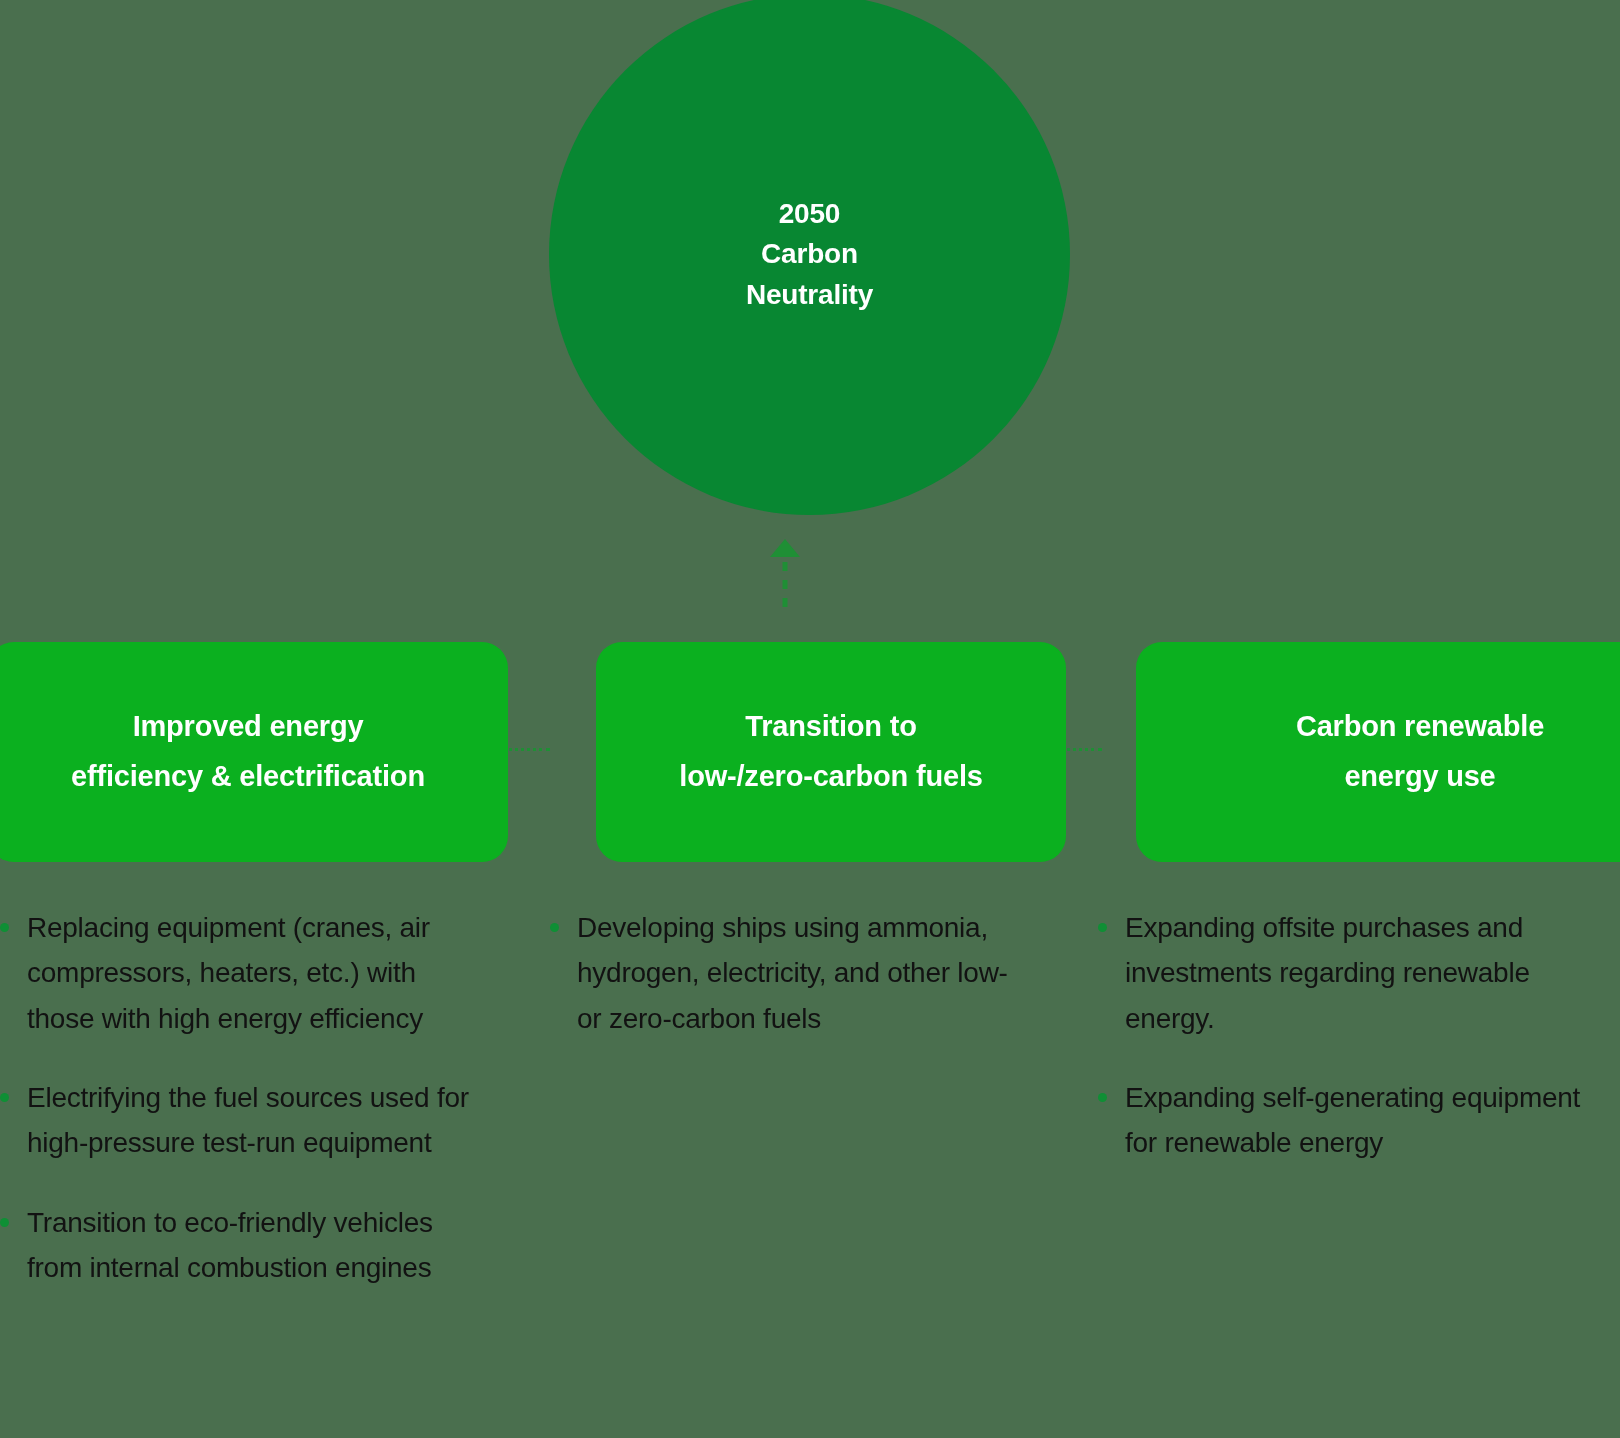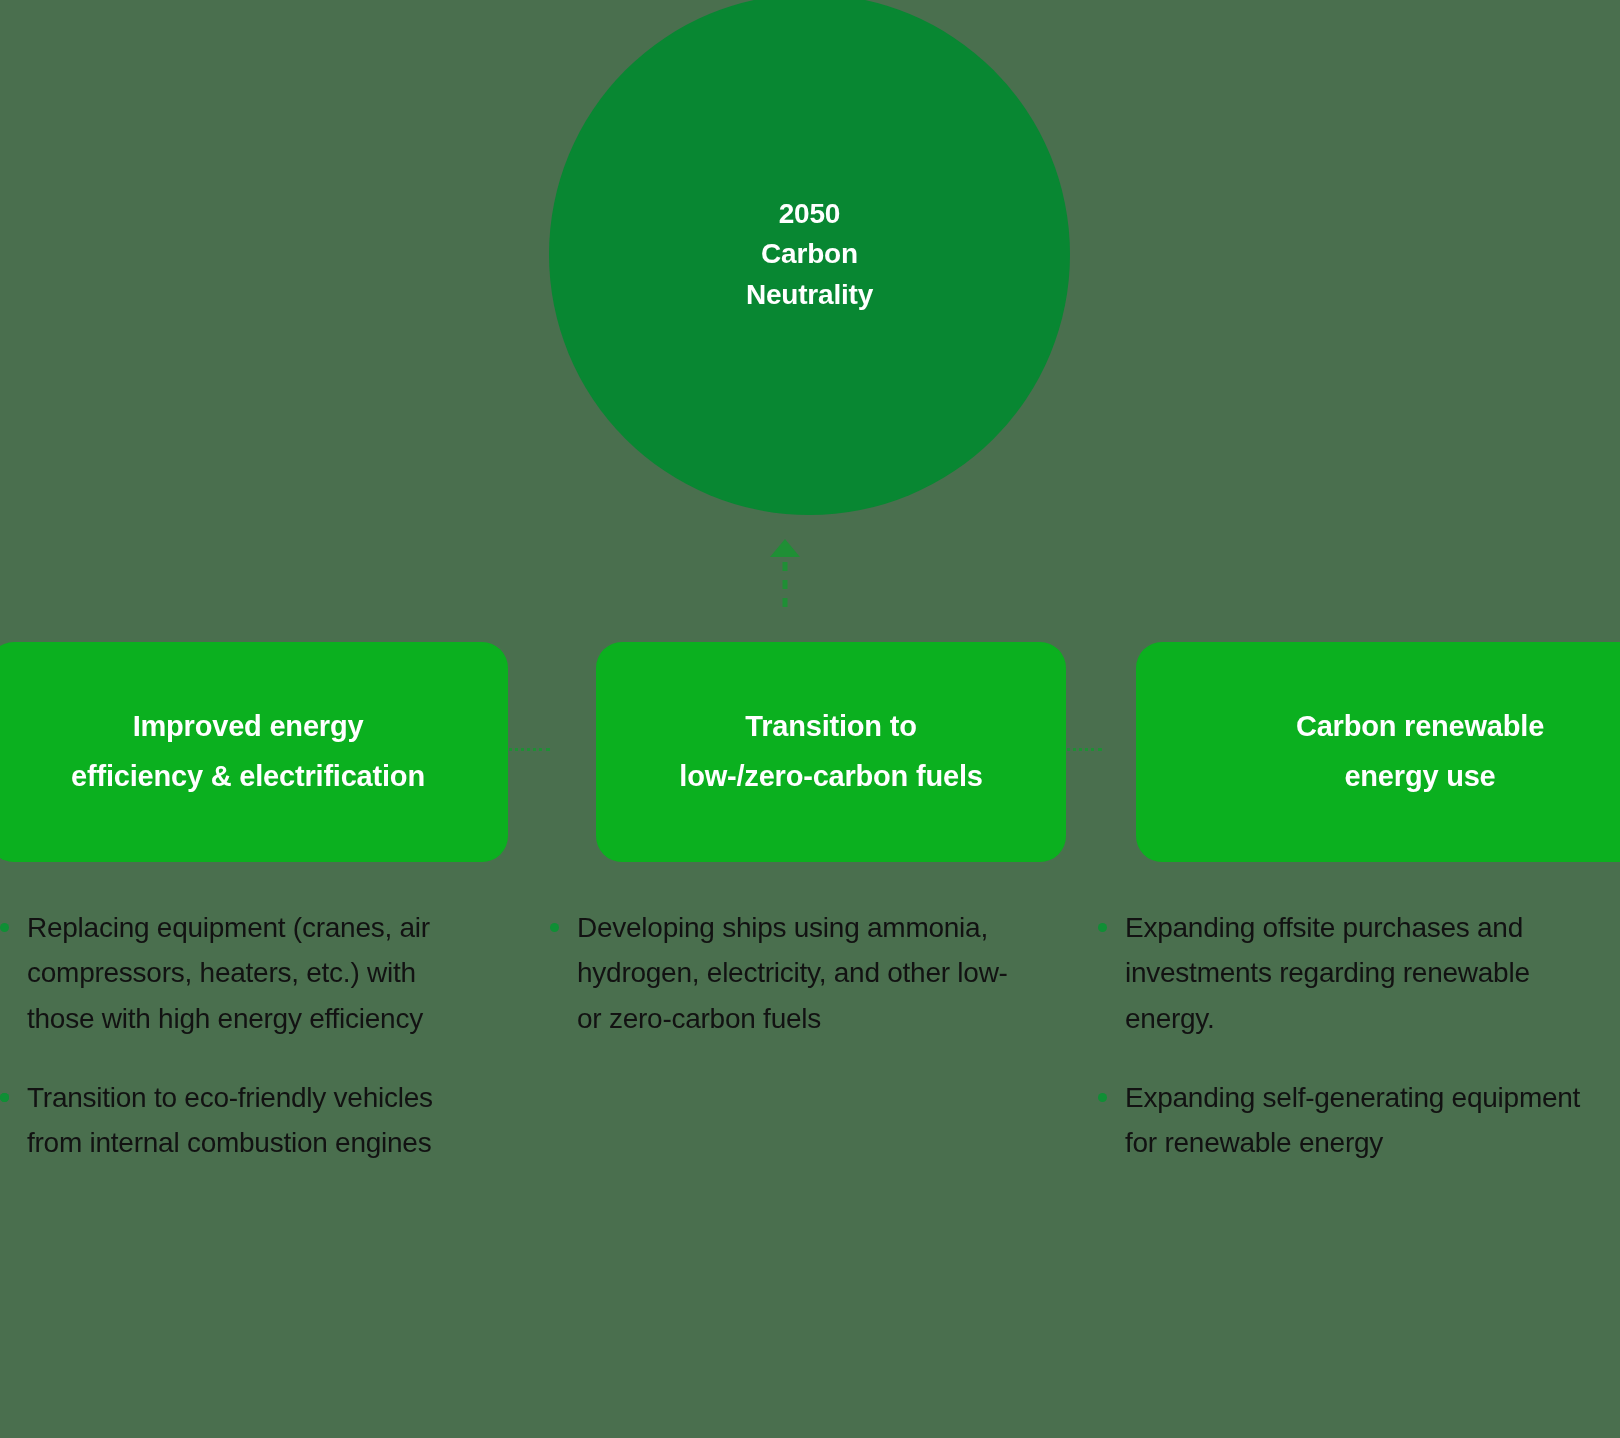--- a/index.html
+++ b/index.html
@@ -172,20 +172,21 @@
 
   <div class="columns">
 
     <div class="column col-0">
       <div class="bullet-item">
         <span class="bullet-dot"></span>
         <span>Replacing equipment (cranes, air compressors, heaters, etc.) with those with high energy efficiency</span>
       </div>
       <div class="bullet-item">
         <span class="bullet-dot"></span>
+        <span>Electrifying the fuel sources used for high-pressure test-run equipment</span>
       </div>
       <div class="bullet-item">
         <span class="bullet-dot"></span>
         <span>Transition to eco-friendly vehicles from internal combustion engines</span>
       </div>
     </div>
 
     <div class="column col-1">
       <div class="bullet-item">
         <span class="bullet-dot"></span>

